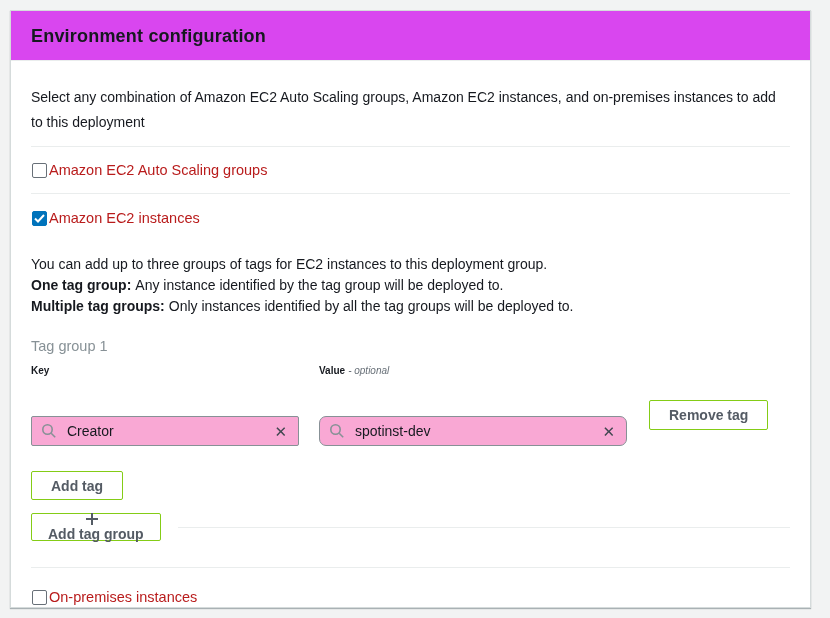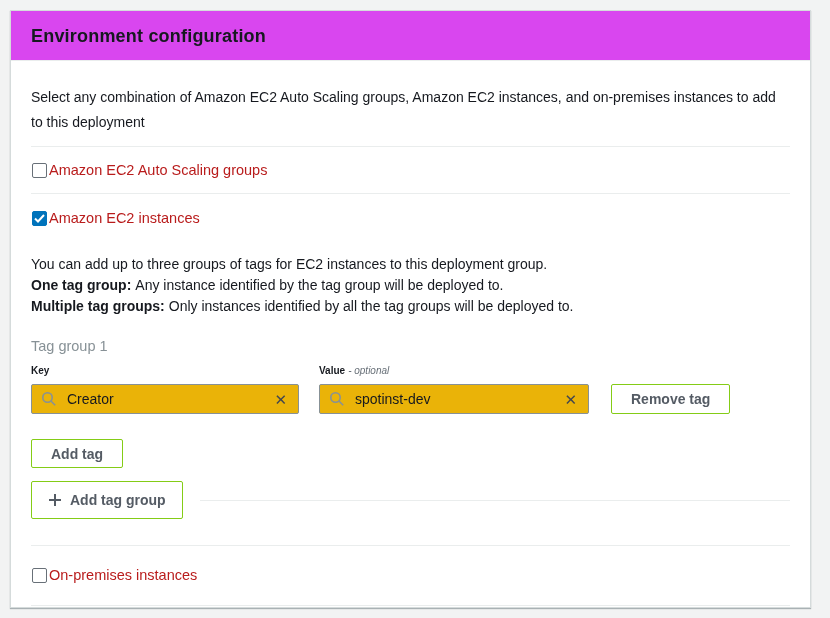--- a/index.html
+++ b/index.html
@@ -107,25 +107,26 @@
     display: flex;
     align-items: center;
     margin-top: 8px;
   }
   .search-input {
     display: flex;
     align-items: center;
     height: 30px;
     border: 1px solid #879196;
     border-radius: 2px;
-    background: #eab308;
+    background: #f9a8d4;
     padding: 0 9px;
+    margin-top: 32px;
   }
   .search-input.key { width: 268px; margin-right: 20px; }
-  .search-input.value { width: 270px; }
+  .search-input.value { width: 308px; border-radius: 7px; }
   .search-input input {
     border: none; outline: none;
     flex: 1;
     min-width: 0;
     font-family: "Liberation Sans", sans-serif;
     font-size: 14px;
     color: #16191f;
     margin-left: 8px;
     background: transparent;
   }
@@ -155,21 +156,21 @@
     cursor: pointer;
   }
   .btn-remove { margin-left: 22px; }
   .btn-add-tag { margin-top: 25px; height: 29px; }
 
   .add-group-row {
     display: flex;
     align-items: center;
     margin-top: 13px;
   }
-  .btn-add-group { height: 38px; padding: 0 16px; }
+  .btn-add-group { height: 28px; padding: 0 16px; flex-direction: column; }
   .btn-add-group .plus {
     margin-right: 8px;
     display: inline-flex;
     align-items: center;
   }
   .add-group-row .rule {
     flex: 1;
     height: 1px;
     background: #eaeded;
     margin-left: 17px;

